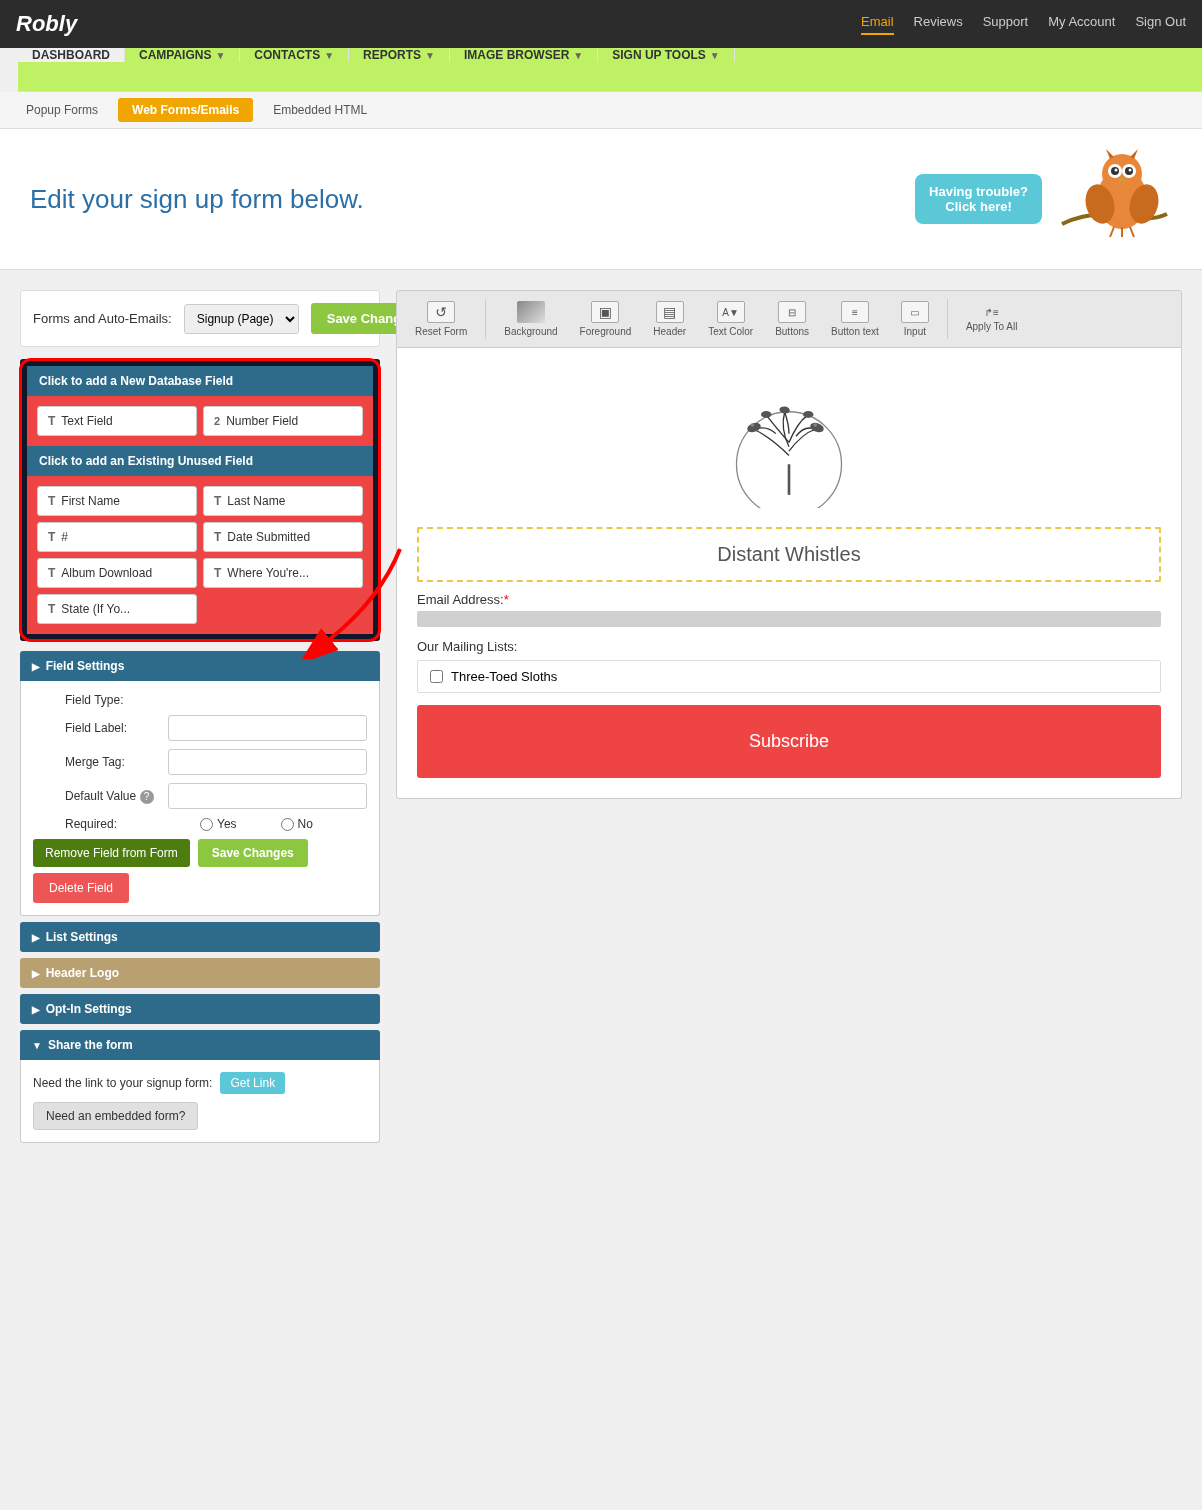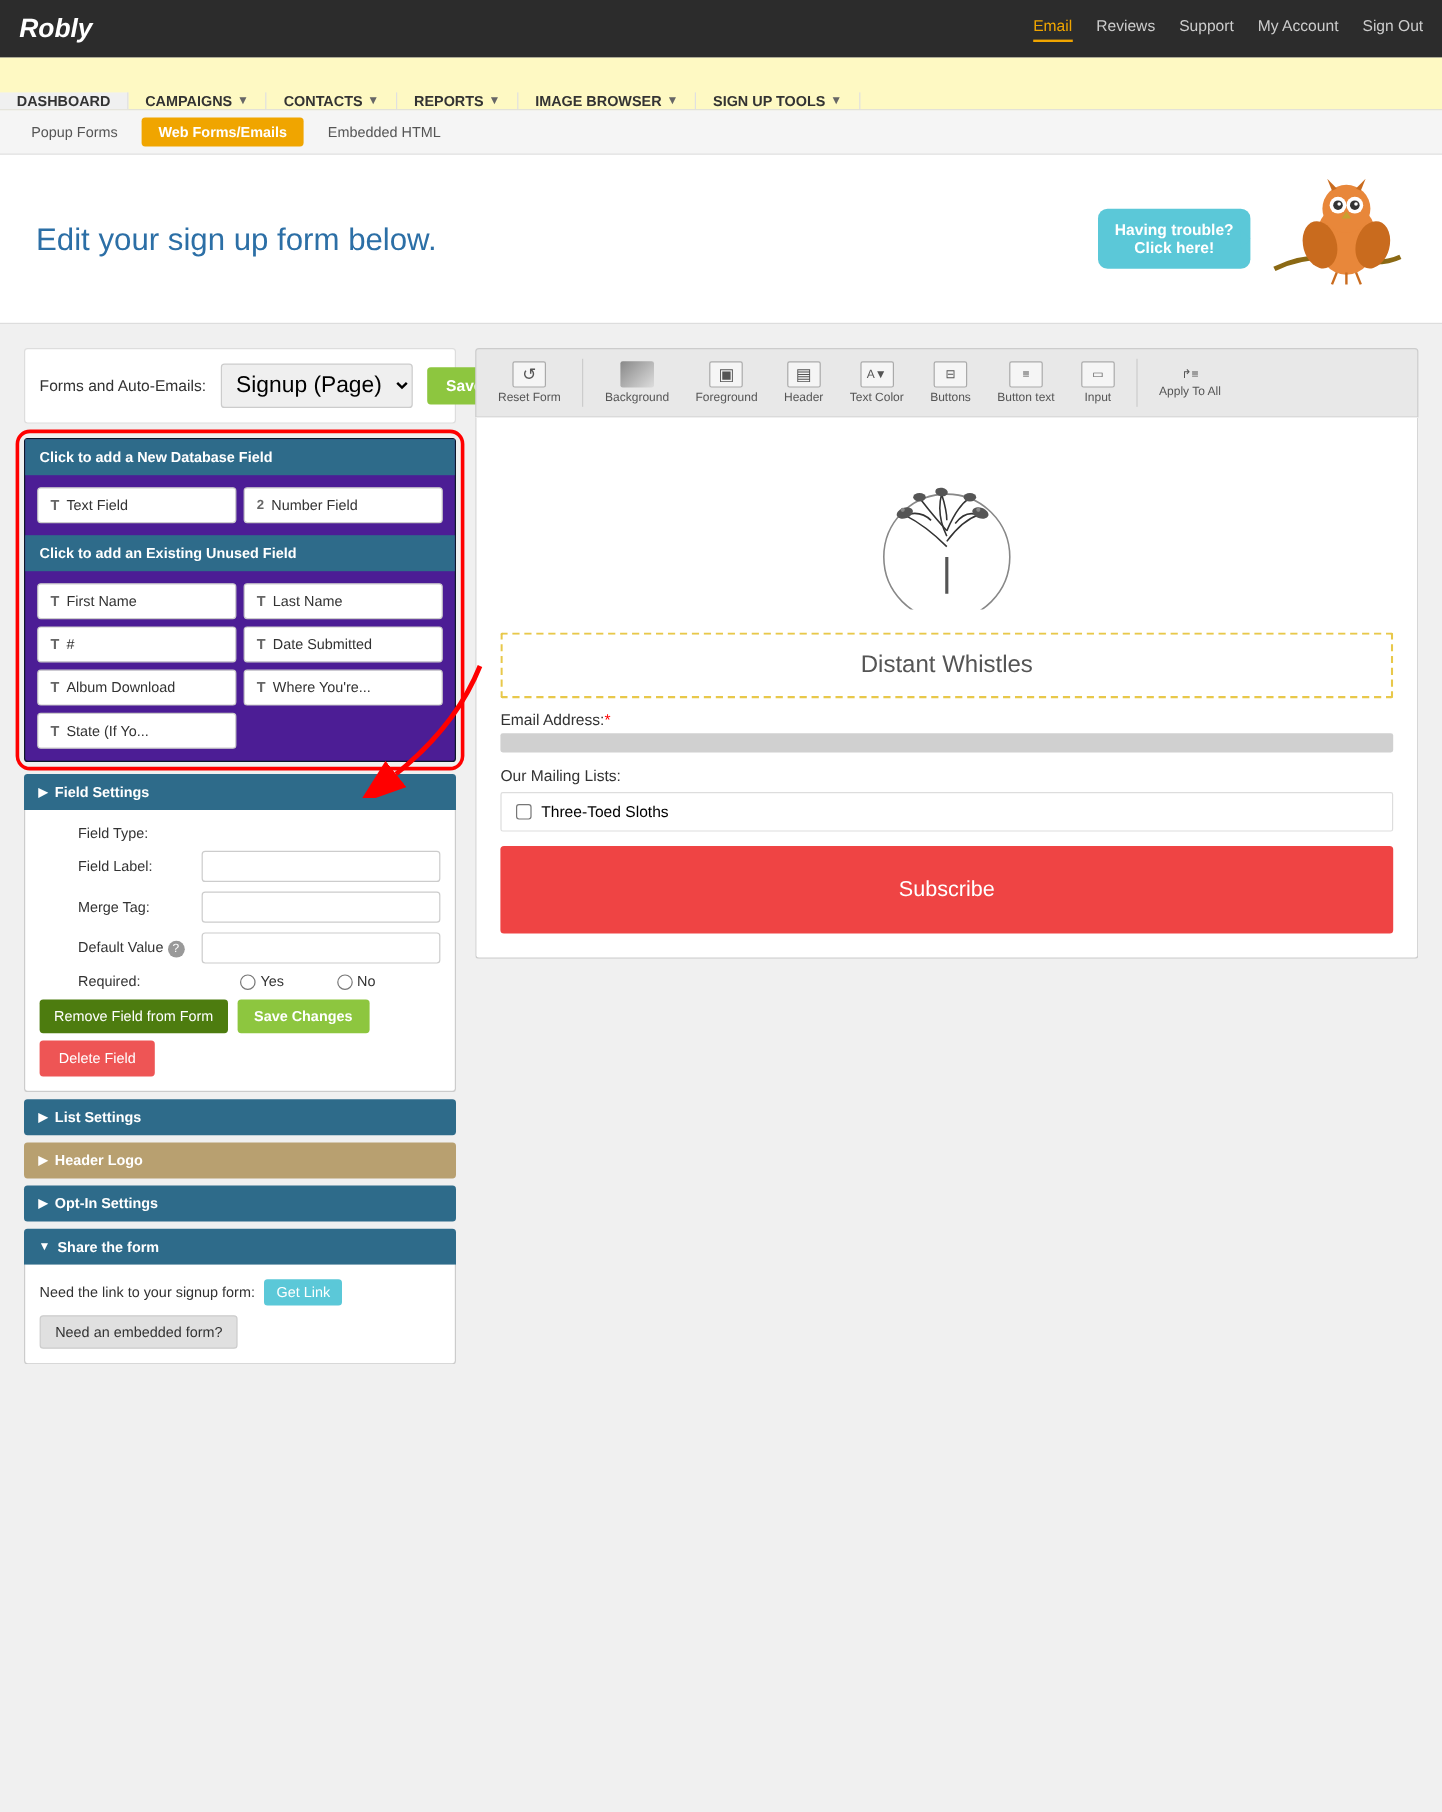--- a/index.html
+++ b/index.html
@@ -27,25 +27,26 @@
     }
     .nav-links a {
       color: #ccc;
       text-decoration: none;
       font-size: 13px;
     }
     .nav-links a.active { color: #f0a500; border-bottom: 2px solid #f0a500; padding-bottom: 4px; }
 
     
     .menu-bar {
-      background: #fef9c3;
-      display: flex;
-      align-items: flex-end;
+      background: #bef264;
+      display: flex;
+      align-items: flex-start;
       border-bottom: 1px solid #ddd;
       height: 44px;
+      margin-left: 18px;
     }
     .menu-item {
       display: flex;
       align-items: center;
       padding: 0 14px;
       font-size: 12px;
       font-weight: bold;
       color: #333;
       cursor: pointer;
       border-right: 1px solid #e0e0e0;
@@ -146,38 +147,38 @@
     .forms-selector label {
       font-size: 13px;
       color: #333;
       white-space: nowrap;
     }
     .forms-selector select {
       flex: 1;
       padding: 6px 8px;
       border: 1px solid #ccc;
       border-radius: 3px;
-      font-size: 19px;
+      font-size: 12px;
     }
     .save-changes-btn-top {
       background: #8dc63f;
       color: white;
       border: none;
       padding: 8px 16px;
       border-radius: 3px;
       font-size: 13px;
       font-weight: bold;
       cursor: pointer;
       white-space: nowrap;
     }
 
     
     .fields-panel {
-      background: #4c1d95;
-      border: 1px solid #0f172a;
+      background: #ef4444;
+      border: 7px solid #0f172a;
       border-radius: 3px;
       margin-bottom: 10px;
       position: relative;
     }
     .fields-panel-header {
       background: #2e6b8a;
       color: white;
       padding: 8px 12px;
       font-size: 12px;
       font-weight: bold;

